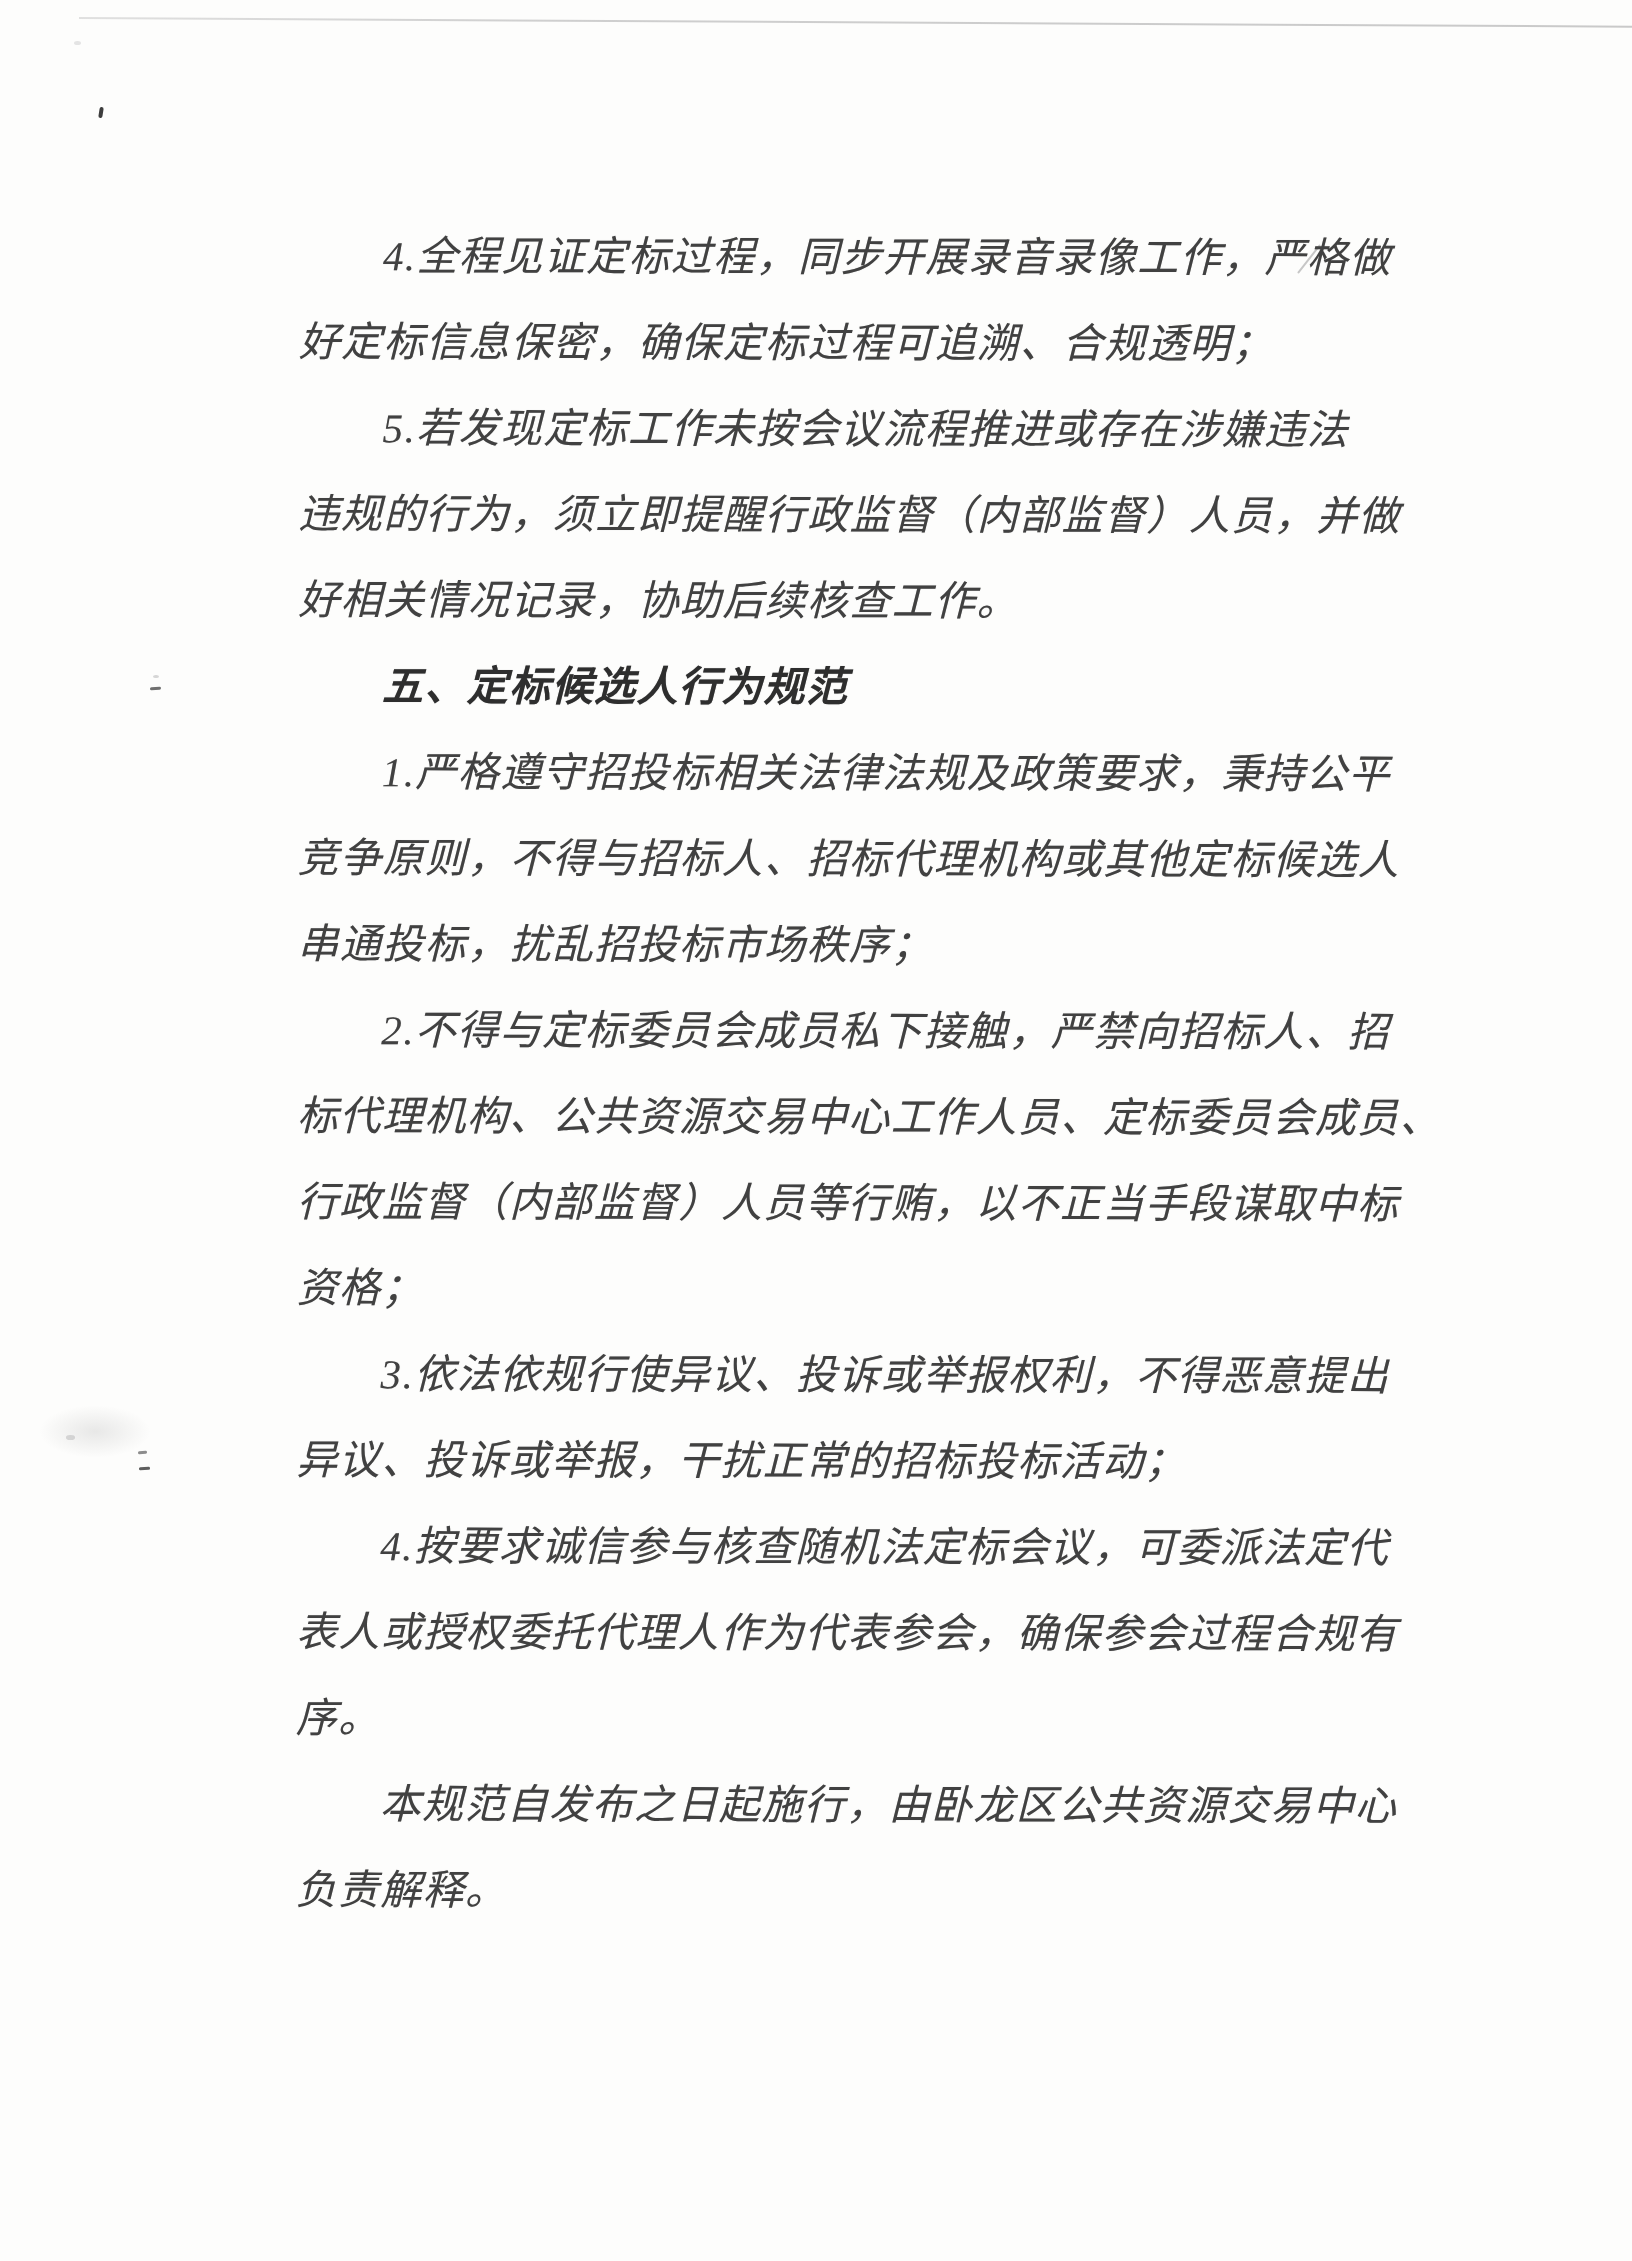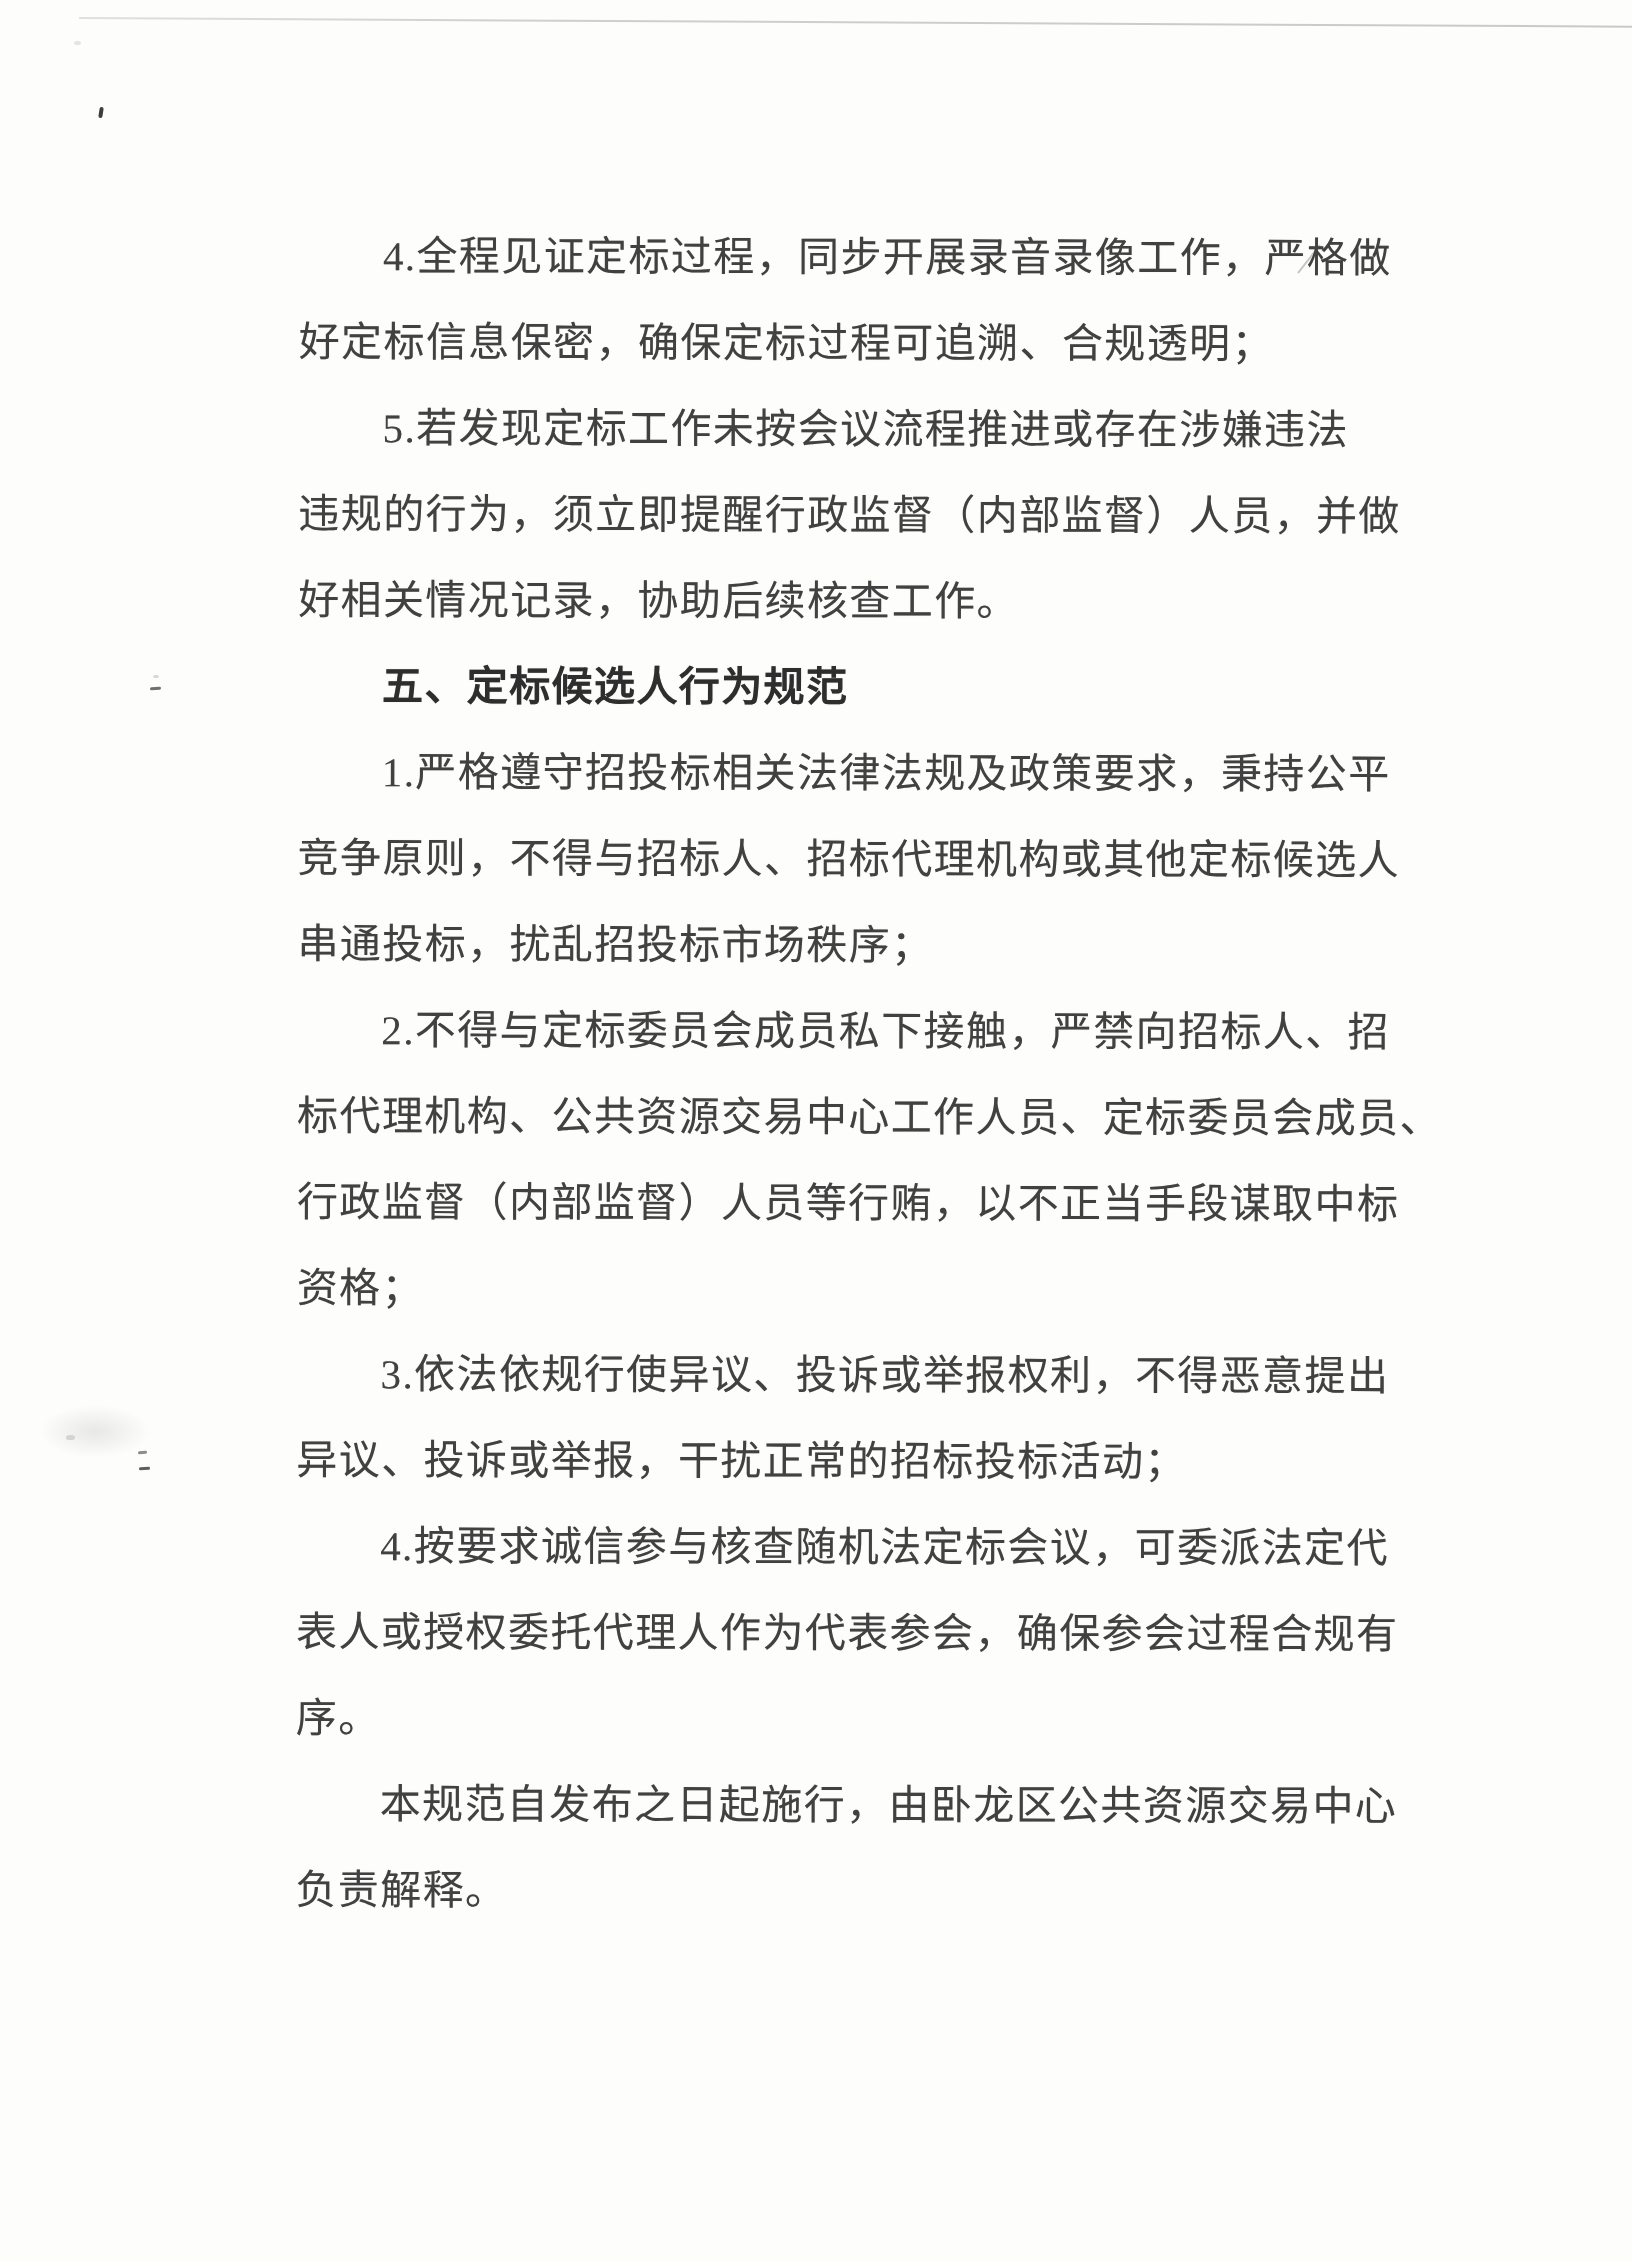--- a/index.html
+++ b/index.html
@@ -11,20 +11,21 @@
   body{
     width:1632px;height:2261px;
     background:var(--paper);
     overflow:hidden;
     position:relative;
     font-family:"Liberation Serif","DejaVu Serif",serif;
   }
   .page{
     position:absolute;inset:0;
     background:var(--paper);
+    font-style:italic;
   }
   
   .doc-text{
     position:absolute;
     left:299px;top:213px;
     width:1158px;
     color:var(--ink);
     font-size:41px;
     letter-spacing:1.4px;
     transform:rotate(0.12deg);

